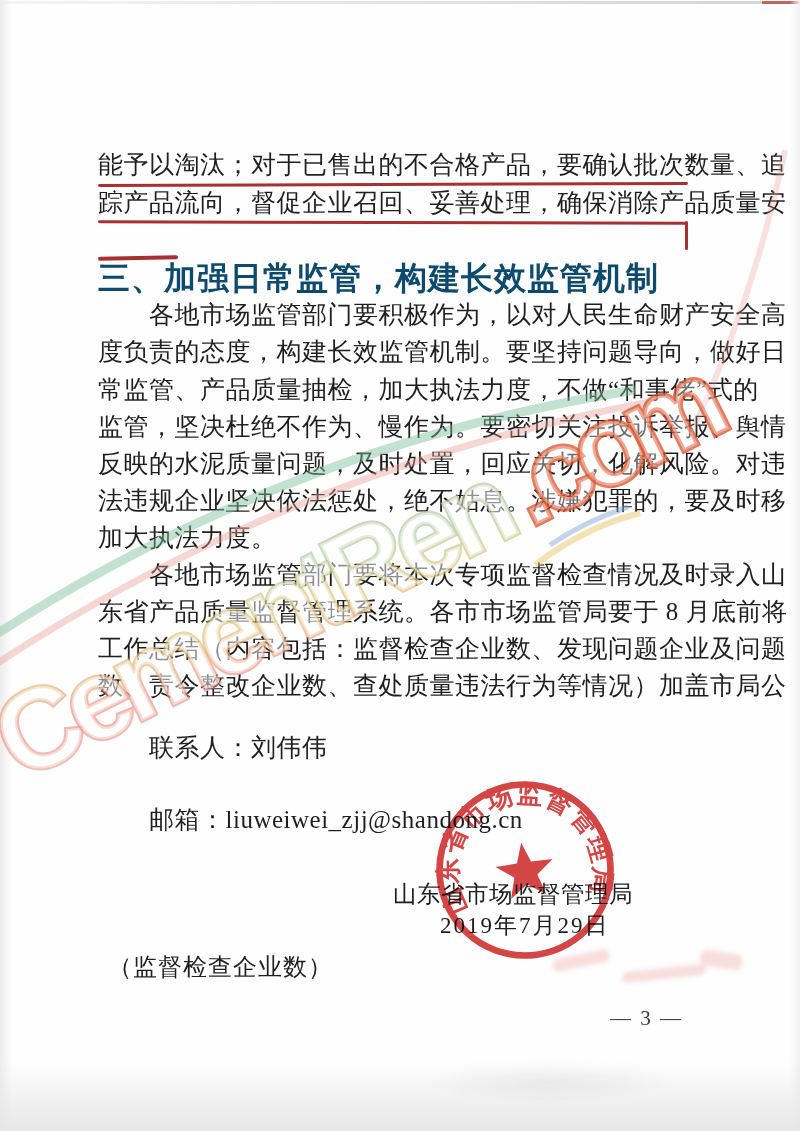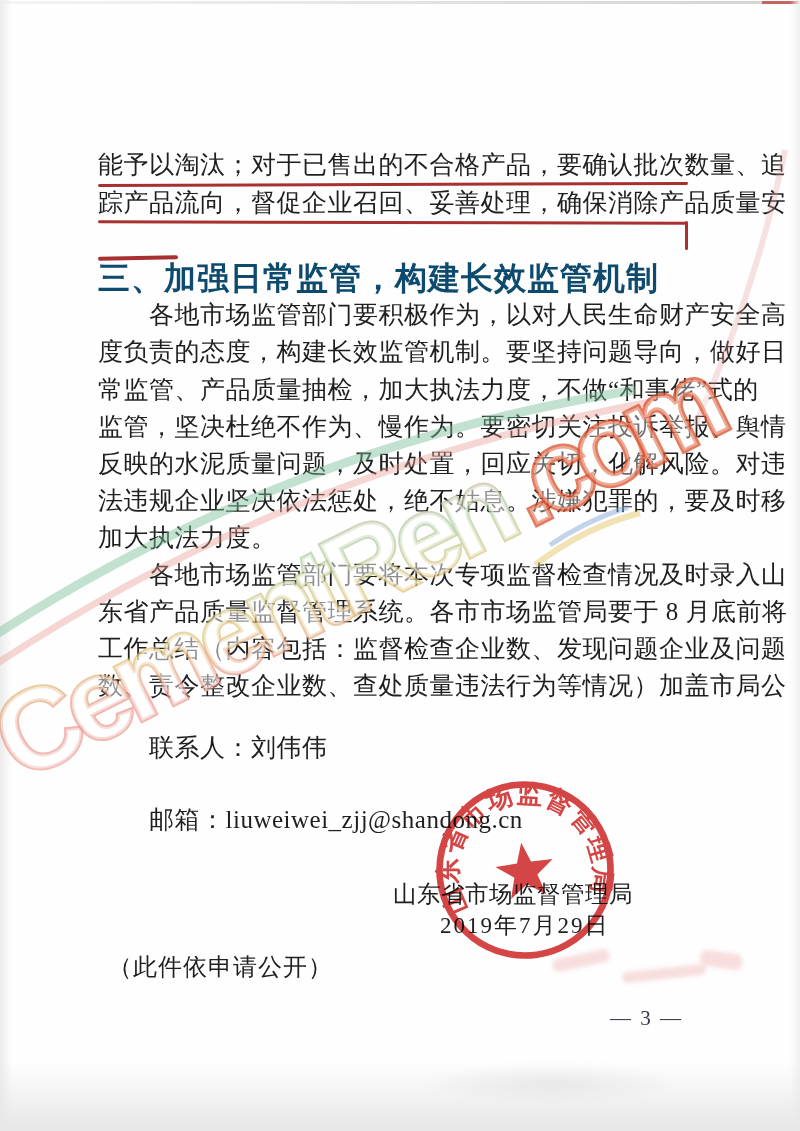--- a/index.html
+++ b/index.html
@@ -100,21 +100,21 @@
 
   <div class="tline last indent" style="top:729px">联系人：刘伟伟</div>
   <div class="tline last indent" style="top:801px">邮箱：liuweiwei_zjj@shandong.cn</div>
 
   <div class="ghost g1"></div>
   <div class="ghost g2"></div>
   <div class="ghost g3"></div>
 
   <div class="sig sig-org">山东省市场监督管理局</div>
   <div class="sig sig-date">2019年7月29日</div>
-  <div class="sig note">（此件依申请公开）</div>
+  <div class="sig note">（监督检查企业数）</div>
   <div class="sig pagenum">— 3 —</div>
 
   <svg class="wm" width="800" height="1131" viewBox="0 0 800 1131">
     <defs>
       <linearGradient id="wmgrad" x1="0" y1="1" x2="1" y2="0">
         <stop offset="0" stop-color="#eba49e"></stop>
         <stop offset="0.3" stop-color="#e88d80"></stop>
         <stop offset="0.5" stop-color="#dec06c"></stop>
         <stop offset="0.7" stop-color="#a8c89a"></stop>
         <stop offset="1" stop-color="#e89a8e"></stop>

